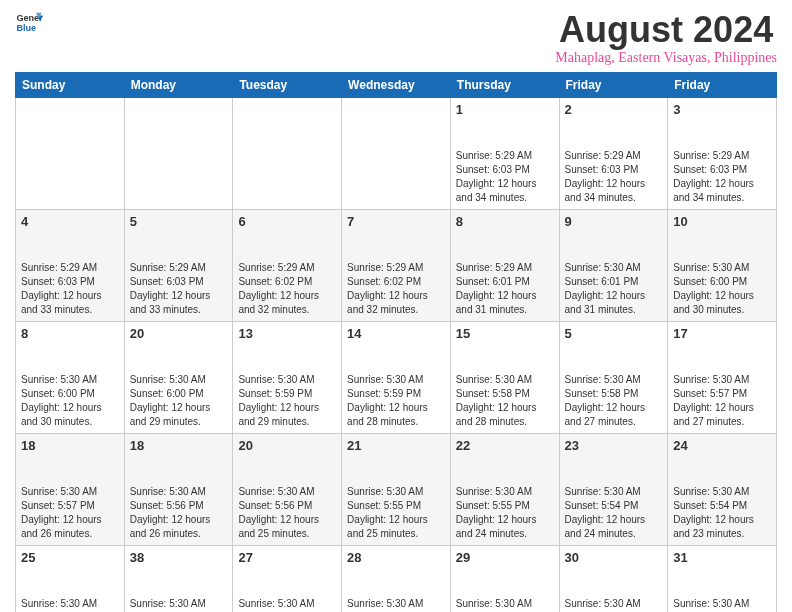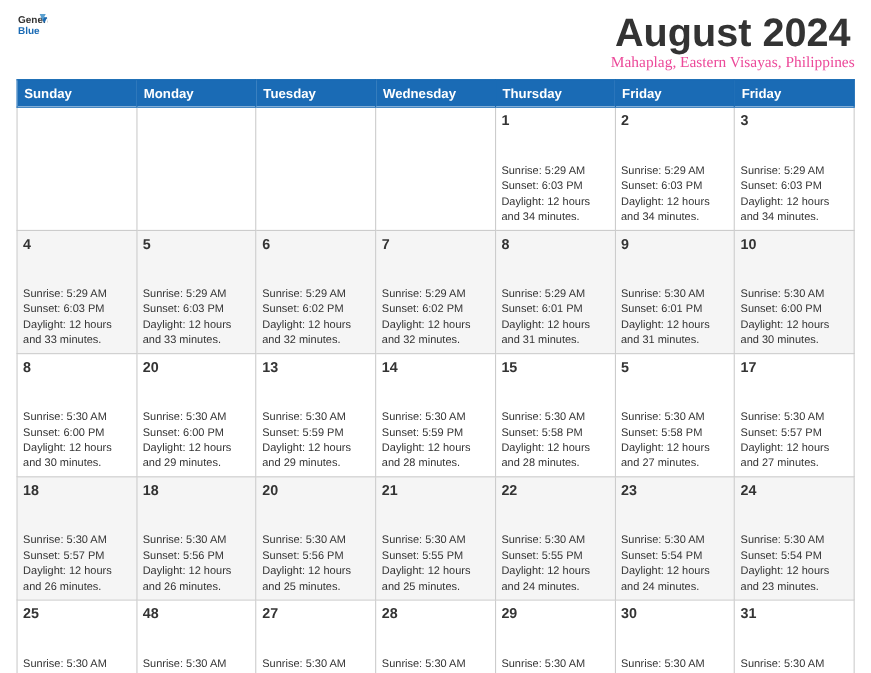--- a/index.html
+++ b/index.html
@@ -274,21 +274,21 @@
         </td>
       </tr>
       <tr>
         <td>
           <span class="cell-date">25</span>
           <div class="cell-content" style="white-space: pre-line;">Sunrise: 5:30 AM
 Sunset: 5:53 PM
 Daylight: 12 hours and 23 minutes.</div>
         </td>
         <td>
-          <span class="cell-date">48</span>
+          <span class="cell-date">38</span>
           <div class="cell-content" style="white-space: pre-line;">Sunrise: 5:30 AM
 Sunset: 5:53 PM
 Daylight: 12 hours and 22 minutes.</div>
         </td>
         <td>
           <span class="cell-date">27</span>
           <div class="cell-content" style="white-space: pre-line;">Sunrise: 5:30 AM
 Sunset: 5:52 PM
 Daylight: 12 hours and 21 minutes.</div>
         </td>

